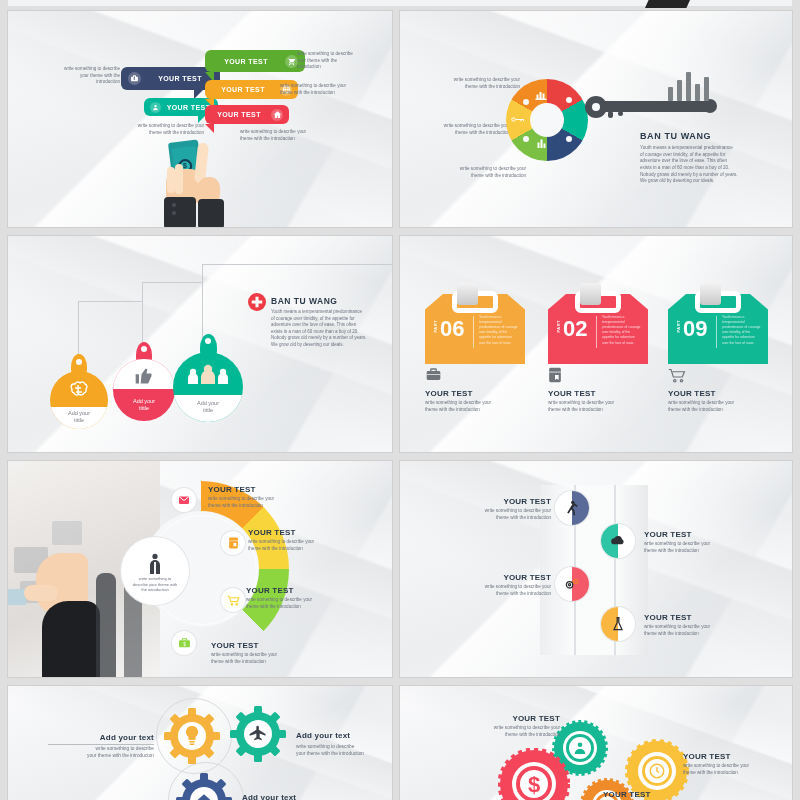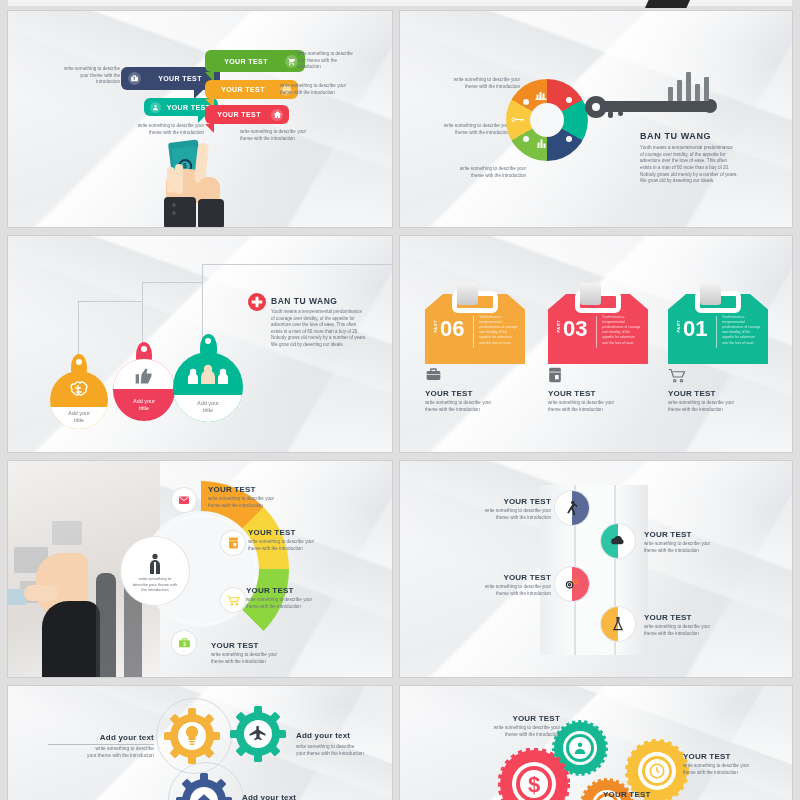--- a/index.html
+++ b/index.html
@@ -372,21 +372,21 @@
       <div class="ttl" style="position:absolute;left:25px;top:153px;font-size:8px;">YOUR TEST</div>
       <div class="body" style="position:absolute;left:25px;top:164px;width:108px;font-size:4.6px;">
         <div>write something to describe your</div>
         <div>theme with the introduction</div>
       </div>
 
       <div class="tag" style="left:148px;top:58px;width:100px;height:70px;">
         <div class="tag-body" style="background:#f2465b;clip-path:polygon(0 22%,18% 0,82% 0,100% 22%,100% 100%,0 100%);"></div>
         <div style="position:absolute;left:27px;top:-3px;width:46px;height:22px;border:5px solid #fff;border-radius:6px;box-sizing:border-box;"></div>
         <div class="tag-part" style="left:8px;top:26px;">PART</div>
-        <div class="tag-num" style="left:15px;top:24px;font-size:22px;line-height:1;">03</div>
+        <div class="tag-num" style="left:15px;top:24px;font-size:22px;line-height:1;">02</div>
         <div style="position:absolute;left:48px;top:22px;width:1px;height:32px;background:rgba(255,255,255,.6);"></div>
         <div style="position:absolute;left:54px;top:21px;width:42px;font-size:3.4px;line-height:1.5;color:rgba(255,255,255,.75);">
           <div>Youth means a</div>
           <div>temperamental</div>
           <div>predominance of courage</div>
           <div>over timidity, of the</div>
           <div>appetite for adventure</div>
           <div>over the love of ease.</div>
         </div>
       </div>
@@ -399,21 +399,21 @@
       <div class="ttl" style="position:absolute;left:148px;top:153px;font-size:8px;">YOUR TEST</div>
       <div class="body" style="position:absolute;left:148px;top:164px;width:108px;font-size:4.6px;">
         <div>write something to describe your</div>
         <div>theme with the introduction</div>
       </div>
 
       <div class="tag" style="left:268px;top:58px;width:100px;height:70px;">
         <div class="tag-body" style="background:#11b894;clip-path:polygon(0 22%,18% 0,82% 0,100% 22%,100% 100%,0 100%);"></div>
         <div style="position:absolute;left:27px;top:-3px;width:46px;height:22px;border:5px solid #fff;border-radius:6px;box-sizing:border-box;"></div>
         <div class="tag-part" style="left:8px;top:26px;">PART</div>
-        <div class="tag-num" style="left:15px;top:24px;font-size:22px;line-height:1;">01</div>
+        <div class="tag-num" style="left:15px;top:24px;font-size:22px;line-height:1;">09</div>
         <div style="position:absolute;left:48px;top:22px;width:1px;height:32px;background:rgba(255,255,255,.6);"></div>
         <div style="position:absolute;left:54px;top:21px;width:42px;font-size:3.4px;line-height:1.5;color:rgba(255,255,255,.75);">
           <div>Youth means a</div>
           <div>temperamental</div>
           <div>predominance of courage</div>
           <div>over timidity, of the</div>
           <div>appetite for adventure</div>
           <div>over the love of ease.</div>
         </div>
       </div>

